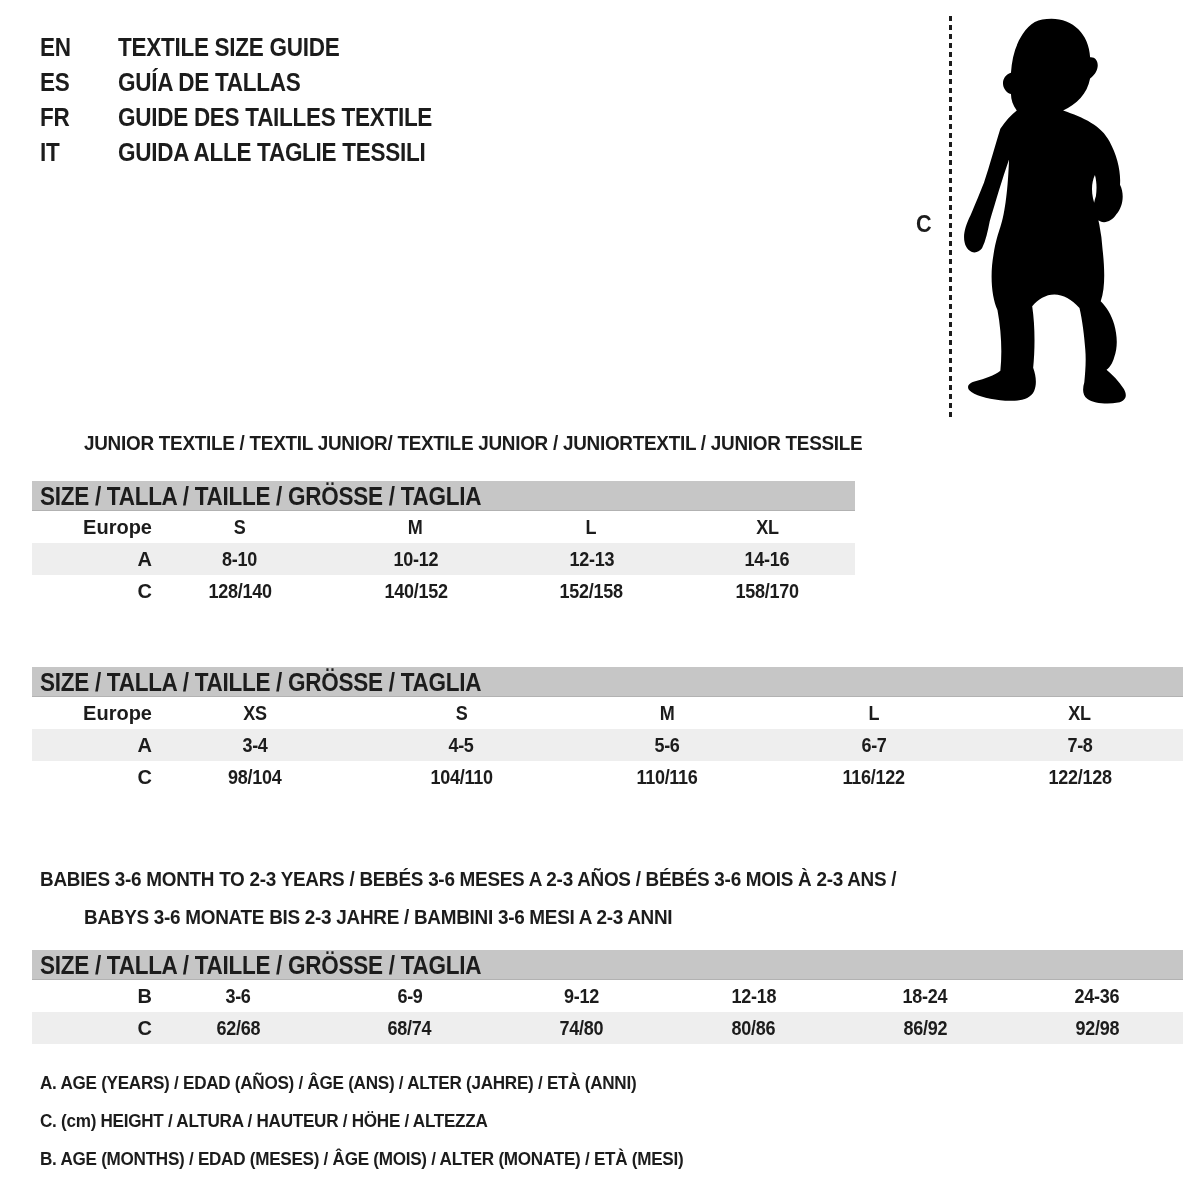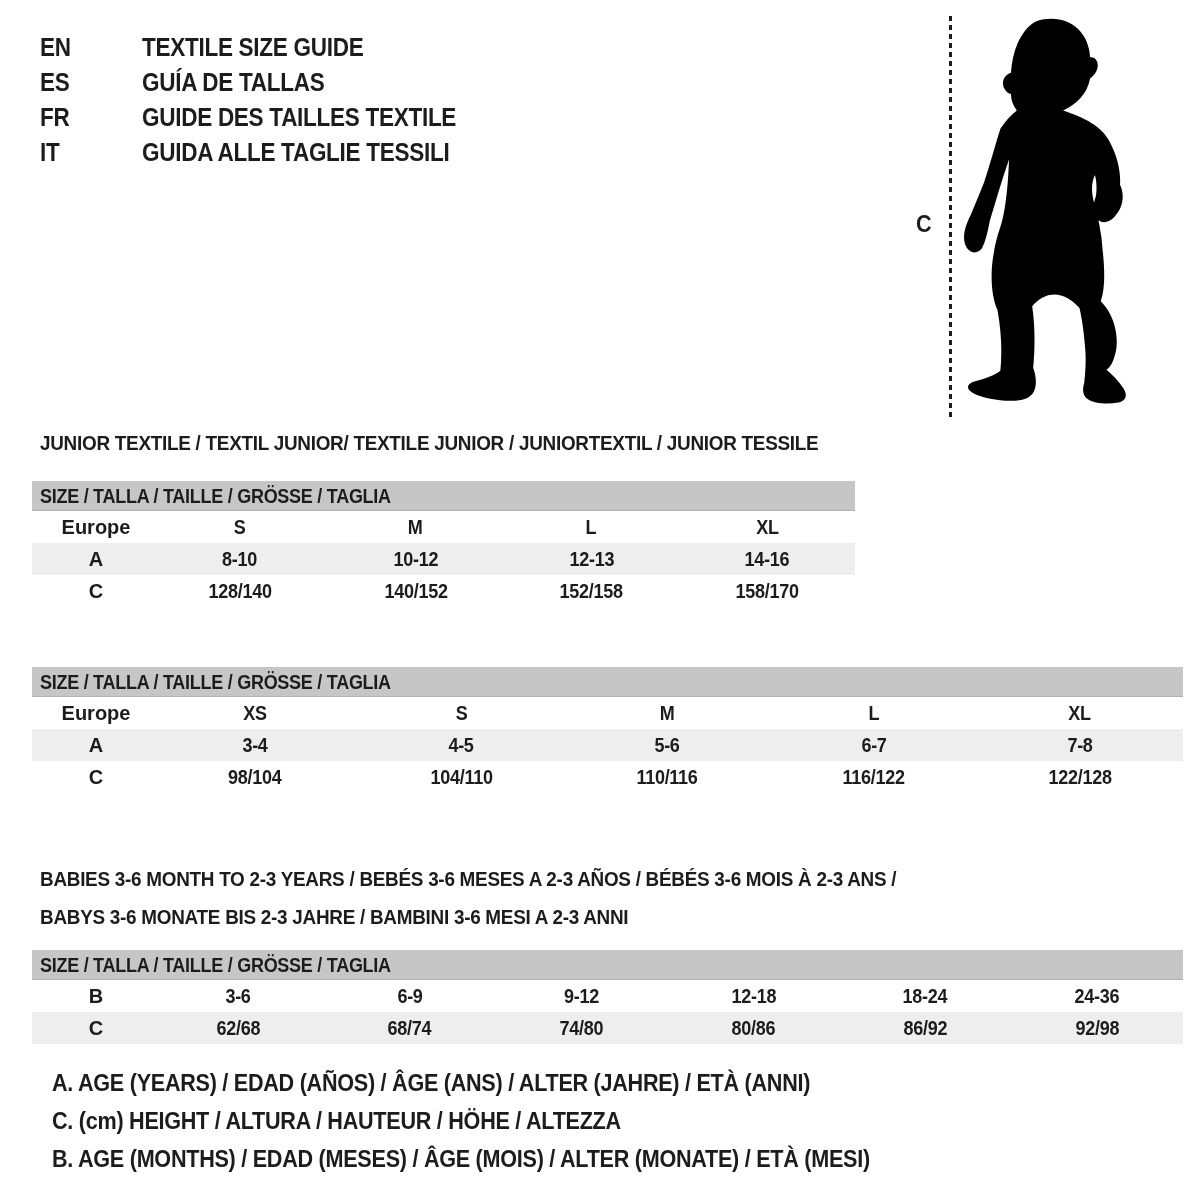--- a/index.html
+++ b/index.html
@@ -18,58 +18,58 @@
     -webkit-font-smoothing:antialiased;
   }
   .page{position:relative;width:1200px;height:1200px;overflow:hidden;background:var(--background);}
 
   
   .cnd{display:inline-block;transform:scaleX(0.9);transform-origin:left center;white-space:nowrap;letter-spacing:-0.3px;}
   .cnd-c{display:inline-block;transform:scaleX(0.9);transform-origin:center center;white-space:nowrap;letter-spacing:-0.3px;}
 
   
   .lang-block{position:absolute;left:40px;top:36px;}
-  .lang-row{display:flex;line-height:23px;font-size:25px;margin-bottom:12px;gap:24px;}
+  .lang-row{display:flex;line-height:23px;font-size:25px;margin-bottom:12px;}
   .lang-code{width:78px;flex:0 0 78px;}
 
   
   .dash-line{
     position:absolute;left:949px;top:16px;width:3px;height:402px;
     background:repeating-linear-gradient(to bottom, var(--text) 0 5px, transparent 5px 9px);
   }
   .figure-label{position:absolute;left:916px;top:212px;font-size:24px;line-height:24px;}
   .silhouette{position:absolute;left:955px;top:13px;width:193px;height:405px;}
 
   
   .section{position:absolute;left:32px;}
   .section-title{padding-left:8px;font-size:21px;line-height:22px;}
   .title-line{margin-bottom:16px;}
-  .title-line:last-child{margin-bottom:0;}
+  .title-line:last-child{margin-bottom:0;margin-left:44px;}
   .sub-seg{font-size:13px;vertical-align:-4px;letter-spacing:0;}
 
   .sec-junior{top:432px;width:823px;}
   .sec-junior .band{margin-top:27px;}
   .sec-children{top:641px;width:1151px;}
   .sec-children .band{margin-top:26px;}
   .sec-babies{top:868px;width:1151px;}
   .sec-babies .band{margin-top:22px;}
 
   .band{
     height:30px;line-height:30px;background:var(--band);
-    padding-left:8px;font-size:20px;
+    padding-left:8px;font-size:25px;
     border-bottom:1px solid #b2b2b2;
   }
   table{width:100%;border-collapse:collapse;table-layout:fixed;}
   td{height:32px;text-align:center;vertical-align:middle;font-size:20px;font-weight:bold;padding:0;}
-  td.label{text-align:center;padding-left:8px;}
+  td.label{text-align:right;padding-left:8px;}
   tr.shaded{background:var(--stripe);}
 
   
   .legend{position:absolute;left:40px;top:1072px;}
-  .legend-line{font-size:24px;line-height:22px;margin-bottom:16px;margin-left:12px;}
+  .legend-line{font-size:19px;line-height:22px;margin-bottom:16px;}
 </style>
 </head>
 <body>
 
 <div class="page">
 
   <div class="lang-block">
     <div class="lang-row">
       <span class="lang-code"><span class="cnd">EN</span></span>
       <span class="lang-label"><span class="cnd">TEXTILE SIZE GUIDE</span></span>

